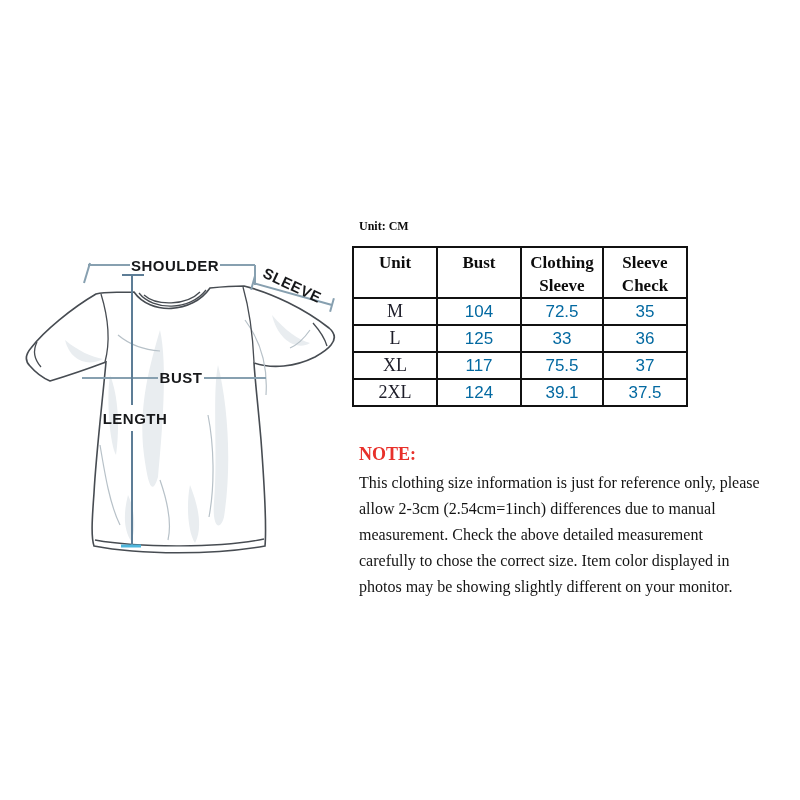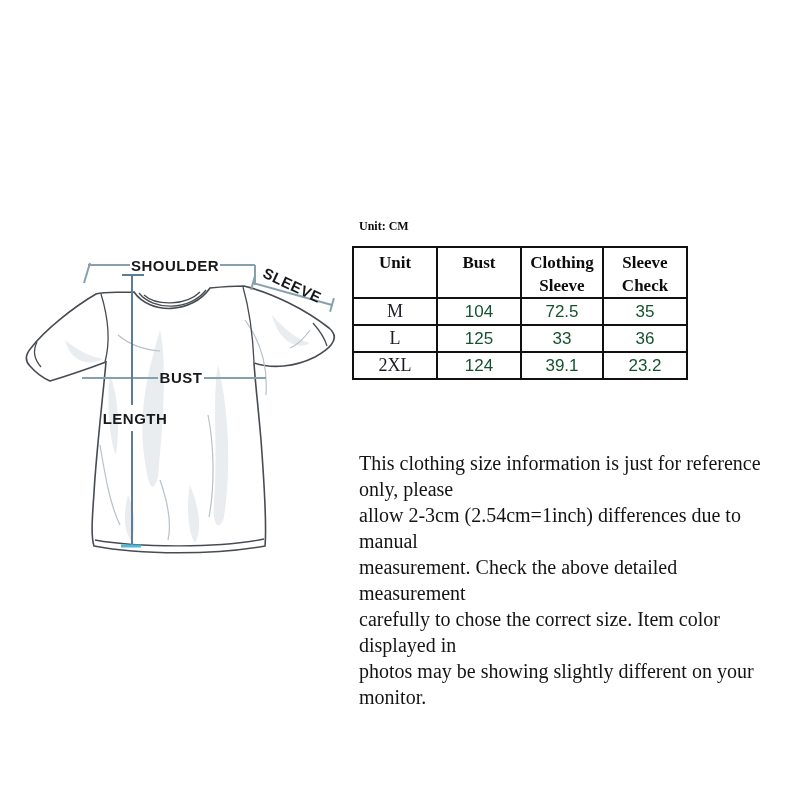--- a/index.html
+++ b/index.html
@@ -13,27 +13,27 @@
 
   
   #unit-label{position:absolute;left:359px;top:219px;font-size:12px;font-weight:bold;color:#0c0c0c;}
   #size-table{position:absolute;left:352px;top:246px;border-collapse:collapse;
               table-layout:fixed;background:#fff;}
   #size-table th,#size-table td{border:2px solid #111;text-align:center;padding:0 2px;}
   #size-table th{font-size:17px;font-weight:bold;vertical-align:top;padding-top:3px;
                  line-height:23px;height:46px;color:#0c0c0c;}
   #size-table td{height:25px;}
   td.size-cell{font-size:18px;color:#1c1c28;}
-  td.num-cell{font-family:"Liberation Sans", sans-serif;font-size:17px;color:#14532d;border-radius:7px;}
+  td.num-cell{font-family:"Liberation Sans", sans-serif;font-size:17px;color:#0369a1;border-radius:7px;}
   col.c-size{width:84px;}col.c-bust{width:84px;}col.c-clen{width:82px;}col.c-slen{width:84px;}
 
   
   #note{position:absolute;left:359px;top:444px;width:408px;}
   #note-heading{font-size:18px;font-weight:bold;color:#e8302a;line-height:20px;}
-  #note-body{margin-top:6px;font-size:20px;line-height:26px;color:#141414;white-space:pre-line;}
+  #note-body{margin-top:6px;font-size:16px;line-height:26px;color:#141414;white-space:pre-line;}
 </style>
 </head>
 <body>
 
 <div id="stage">
 
   <svg id="diagram" viewBox="0 0 340 350">
 
     <g>
       <path d="M124,47 C112,48 96,46 86,49 C62,63 34,86 21,103 C15,110 15,116 20,121
@@ -127,29 +127,36 @@
         <td class="num-cell">72.5</td>
         <td class="num-cell">35</td>
       </tr>
       <tr>
         <td class="size-cell">L</td>
         <td class="num-cell">125</td>
         <td class="num-cell">33</td>
         <td class="num-cell">36</td>
       </tr>
       <tr>
+        <td class="size-cell">XL</td>
+        <td class="num-cell">117</td>
+        <td class="num-cell">75.5</td>
+        <td class="num-cell">37</td>
+      </tr>
+      <tr>
         <td class="size-cell">2XL</td>
         <td class="num-cell">124</td>
         <td class="num-cell">39.1</td>
-        <td class="num-cell">23.2</td>
+        <td class="num-cell">37.5</td>
       </tr>
     </tbody>
   </table>
 
   <div id="note">
+    <div id="note-heading">NOTE:</div>
     <div id="note-body">This clothing size information is just for reference only, please
 allow 2-3cm (2.54cm=1inch) differences due to manual
 measurement. Check the above detailed measurement
 carefully to chose the correct size. Item color displayed in
 photos may be showing slightly different on your monitor.</div>
   </div>
 
 </div>
 
 </body></html>

